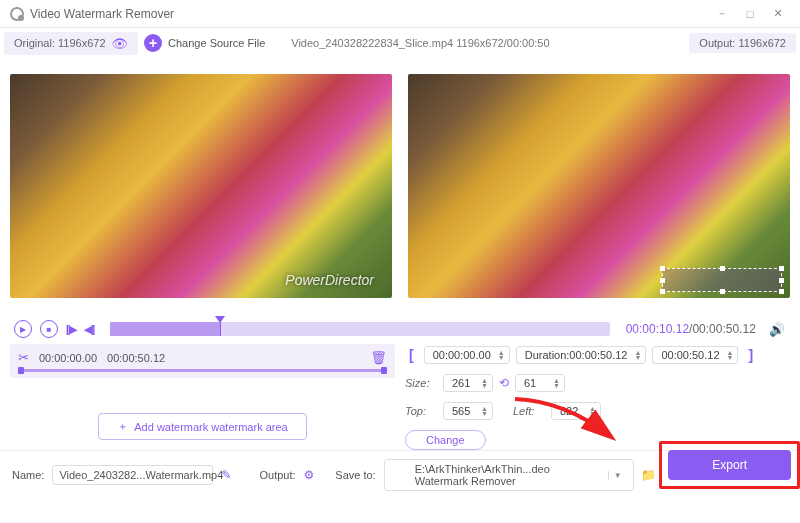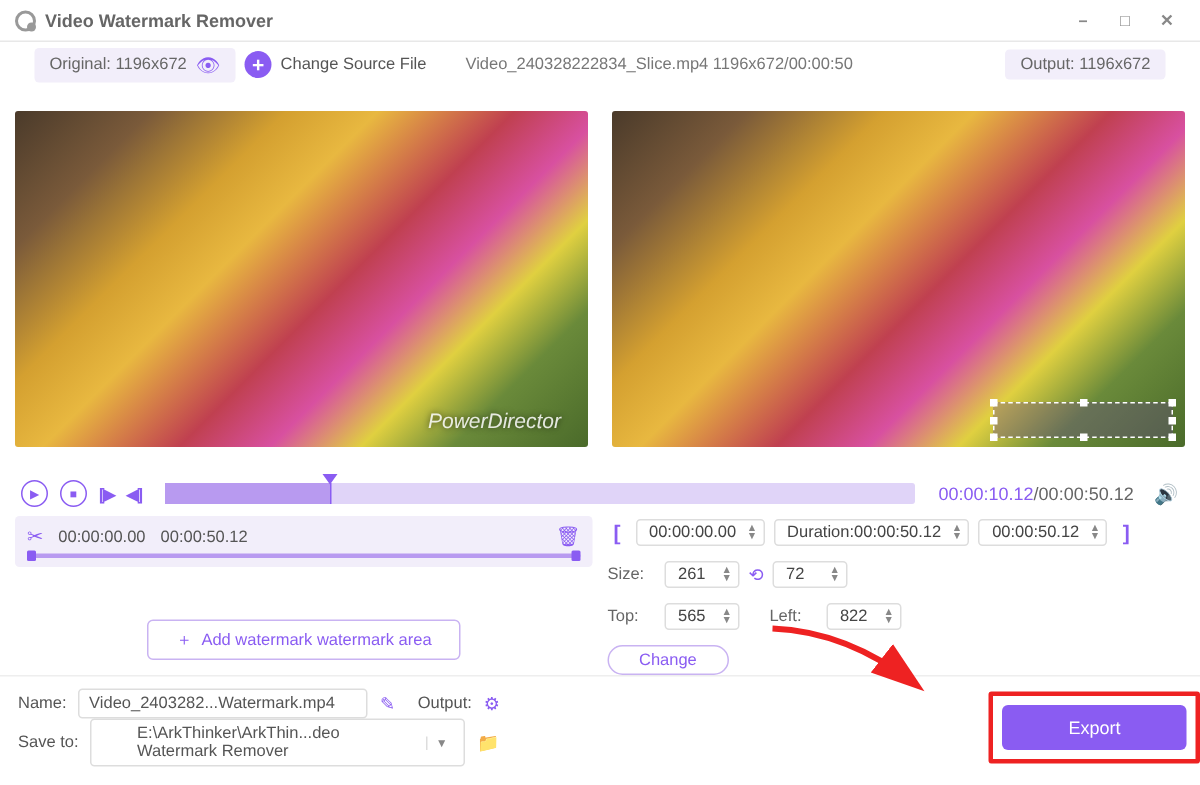--- a/index.html
+++ b/index.html
@@ -1,23 +1,23 @@
 <!DOCTYPE html>
 <html><head>
 <meta charset="utf-8">
 <style>
 * { box-sizing: border-box; margin: 0; padding: 0; font-family: -apple-system, "Segoe UI", Arial, sans-serif; }
 body { width: 800px; height: 523px; background: #fff; overflow: hidden; font-size: 11px; color: #555; position: relative; }
-.titlebar { height: 28px; display: flex; align-items: center; padding: 0 10px; border-bottom: 1px solid #e8e8e8; font-weight: bold; }
+.titlebar { height: 28px; display: flex; align-items: center; padding: 0 10px; border-bottom: 1px solid #e8e8e8; }
 .titlebar .logo { width: 14px; height: 14px; border-radius: 50%; border: 2px solid #999; margin-right: 6px; position: relative; }
 .titlebar .logo::after { content:""; position:absolute; right:-2px; bottom:-2px; width:6px; height:6px; background:#999; border-radius:50%; }
 .titlebar .title { font-size: 12px; color: #666; }
 .titlebar .spacer { flex: 1; }
 .winbtn { width: 24px; height: 20px; display: flex; align-items: center; justify-content: center; margin-left: 4px; color: #888; cursor: pointer; }
-.toolbar { height: 30px; display: flex; align-items: center; padding: 0 23px; gap: 6px; }
+.toolbar { height: 30px; display: flex; align-items: center; padding: 0 4px; gap: 6px; }
 .panel { background: #f2eefa; border-radius: 3px; padding: 4px 10px; font-size: 11px; color: #666; }
 .panel.orig { display:flex; align-items:center; gap:6px; }
 .eye { color: #8a5cf2; font-size: 13px; }
 .plus-circle { width: 18px; height: 18px; border-radius: 50%; background: #8a5cf2; color: #fff; display: flex; align-items: center; justify-content: center; font-size: 14px; font-weight: bold; }
 .tb-label { font-size: 11px; color: #555; }
 .fileinfo { margin-left: 20px; font-size: 11px; color: #777; }
 .preview-row { height: 256px; display: flex; padding: 16px 10px; gap: 16px; }
 .preview { flex: 1; background: linear-gradient(135deg,#4a3a2a 0%,#7a5a3a 15%,#d4a030 30%,#e8b840 40%,#c04050 55%,#d850a0 65%,#e0d040 75%,#6a8a3a 85%,#4a6a2a 100%); position: relative; border-radius: 2px; overflow: hidden; }
 .preview .wmtext { position: absolute; right: 18px; bottom: 10px; color: rgba(255,255,255,0.85); font-size: 14px; font-style: italic; text-shadow: 0 0 4px rgba(0,0,0,0.6); }
 .preview .selbox { position: absolute; right: 8px; bottom: 6px; width: 120px; height: 24px; border: 1px dashed #fff; background: rgba(100,70,140,0.35); }
@@ -46,24 +46,24 @@
 .segment .segbar::before, .segment .segbar::after { content:""; position:absolute; width:6px; height:7px; background:#8a5cf2; top:-2px; border-radius:1px; }
 .segment .segbar::before { left:0; } .segment .segbar::after { right:0; }
 .addarea { margin-top: auto; align-self: center; border: 1px solid #c9b3f2; color: #8a5cf2; padding: 5px 18px; border-radius: 4px; font-size: 11px; display: flex; align-items: center; gap: 6px; cursor: pointer; background:#fff; }
 .addsection { flex:1; display:flex; align-items:flex-end; justify-content:center; padding:20px 0 10px; }
 .midright { flex: 1; display: flex; flex-direction: column; gap: 10px; padding-top: 2px; }
 .row { display: flex; align-items: center; gap: 6px; font-size: 11px; }
 .bracket { color: #8a5cf2; font-size: 14px; font-weight: bold; padding: 0 4px; cursor:pointer; }
 .field { display: flex; align-items: center; border: 1px solid #ddd; border-radius: 3px; padding: 2px 4px; background: #fff; }
 .field .val { padding: 0 4px; font-size: 11px; color: #444; min-width: 30px; }
 .spin { display: flex; flex-direction: column; line-height: 5px; font-size: 7px; color: #888; cursor: pointer; margin-left: 3px; }
-.label { color: #666; min-width: 32px; }
+.label { color: #666; min-width: 32px; font-style: italic; }
 .link { color: #8a5cf2; font-size: 12px; cursor:pointer; }
 .resetbtn { border: 1px solid #c9b3f2; color: #8a5cf2; padding: 3px 20px; border-radius: 10px; font-size: 11px; cursor: pointer; background:#fff; }
-.bottom { border-top: 1px solid #eee; padding: 8px 12px; display: flex; flex-direction: column; gap: 0; position: relative; }
+.bottom { border-top: 1px solid #eee; padding: 8px 12px; display: flex; flex-direction: row; gap: 21px; position: relative; }
 .brow { display: flex; align-items: center; gap: 8px; font-size: 11px; }
 .tinput { border: 1px solid #ddd; border-radius: 3px; padding: 3px 6px; font-size: 11px; color: #555; background: #fff; }
 .iconbtn { color: #8a5cf2; cursor: pointer; font-size: 12px; }
 .dropdown { display: flex; align-items: center; padding-left: 30px; }
 .dropdown .arr { border-left: 1px solid #ddd; padding: 0 5px; margin-left: 6px; color: #888; font-size: 8px; }
 .exportwrap { position: absolute; right: 0; bottom: 10px; border: 3px solid #e22; padding: 6px; border-radius: 2px; }
 .exportbtn { background: #8a5cf2; color: #fff; padding: 8px 44px; border-radius: 4px; font-size: 12px; cursor: pointer; text-align: center; }
 .arrow { position: absolute; right: 175px; bottom: 48px; pointer-events: none; }
 </style>
 </head>
@@ -173,21 +173,21 @@
       <span class="label">Size:</span>
       <div class="field">
           <span class="val">261</span>
           <div class="spin">
             <span>▲</span>
             <span>▼</span>
           </div>
         </div>
       <span class="link">⟲</span>
       <div class="field">
-          <span class="val">72</span>
+          <span class="val">61</span>
           <div class="spin">
             <span>▲</span>
             <span>▼</span>
           </div>
         </div>
     </div>
     <div class="row">
       <span class="label">Top:</span>
       <div class="field">
           <span class="val">565</span>
@@ -207,23 +207,23 @@
     </div>
     <div class="row">
       <div class="resetbtn">Change</div>
     </div>
   </div>
 </div>
 
 <div class="bottom">
   <div class="brow">
     <span>Name:</span>
-    <span class="tinput" style="width:193px">Video_2403282...Watermark.mp4</span>
+    <span class="tinput" style="width:161px">Video_2403282...Watermark.mp4</span>
     <span class="iconbtn">✎</span>
-    <span style="margin-left:7px">Output:</span>
+    <span style="margin-left:20px">Output:</span>
     <span class="iconbtn">⚙</span>
   </div>
   <div class="brow">
     <span>Save to:</span>
     <div class="tinput dropdown" style="width:250px">
       <span>E:\ArkThinker\ArkThin...deo Watermark Remover</span>
       <span class="arr">▼</span>
     </div>
     <span class="iconbtn">📁</span>
   </div>

